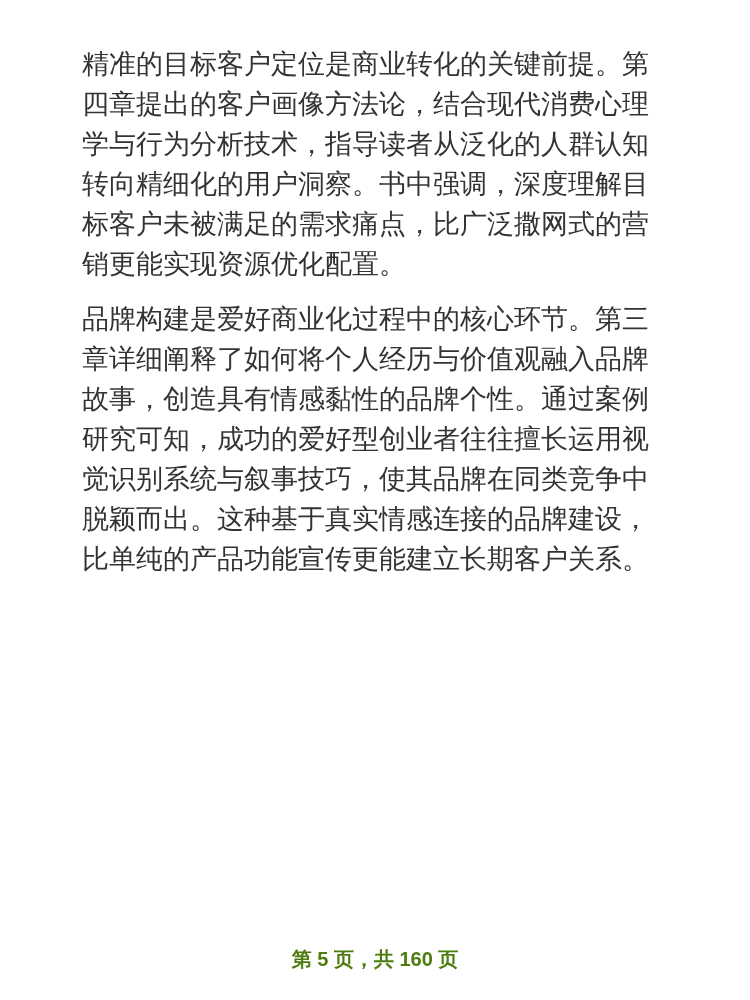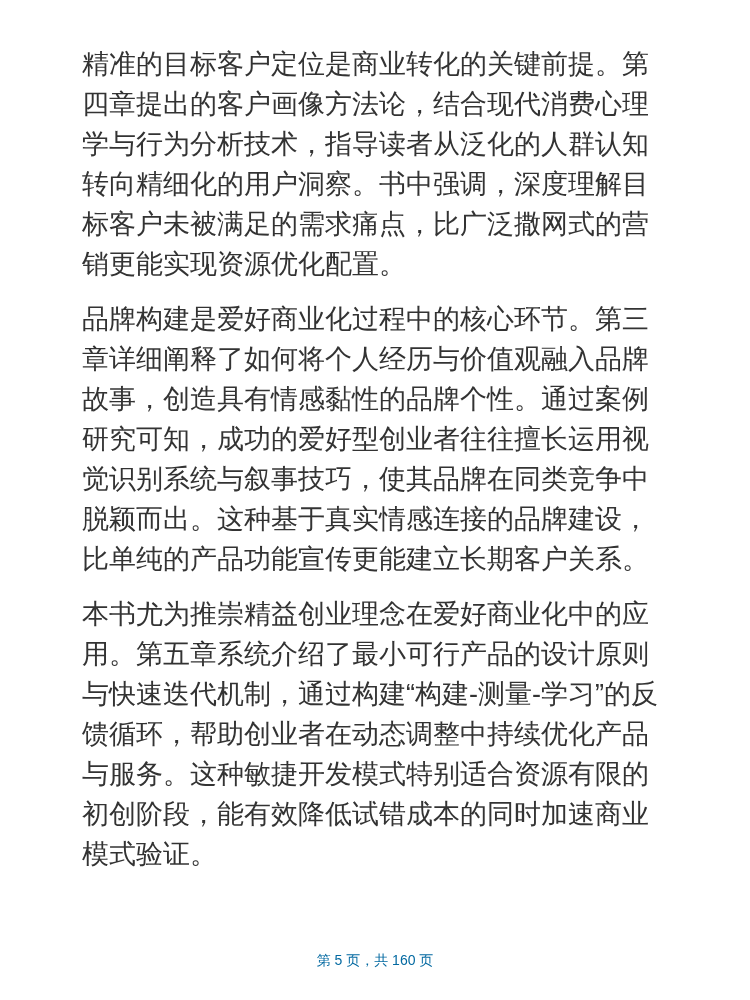--- a/index.html
+++ b/index.html
@@ -35,33 +35,33 @@
     word-break: break-all;
   }
   .footer {
     position: absolute;
     left: 0;
     bottom: 30px;
     width: 100%;
     text-align: center;
   }
   .footer span {
-    font-size: 14px;
+    font-size: 20px;
     line-height: 20px;
-    color: #0369a1;
+    color: #4d7c0f;
+    font-weight: bold;
   }
 </style>
 </head>
 <body>
 
 <div class="page">
 
   <div class="content">
     <p>精准的目标客户定位是商业转化的关键前提。第四章提出的客户画像方法论，结合现代消费心理学与行为分析技术，指导读者从泛化的人群认知转向精细化的用户洞察。书中强调，深度理解目标客户未被满足的需求痛点，比广泛撒网式的营销更能实现资源优化配置。</p>
     <p>品牌构建是爱好商业化过程中的核心环节。第三章详细阐释了如何将个人经历与价值观融入品牌故事，创造具有情感黏性的品牌个性。通过案例研究可知，成功的爱好型创业者往往擅长运用视觉识别系统与叙事技巧，使其品牌在同类竞争中脱颖而出。这种基于真实情感连接的品牌建设，比单纯的产品功能宣传更能建立长期客户关系。</p>
-    <p>本书尤为推崇精益创业理念在爱好商业化中的应用。第五章系统介绍了最小可行产品的设计原则与快速迭代机制，通过构建“构建-测量-学习”的反馈循环，帮助创业者在动态调整中持续优化产品与服务。这种敏捷开发模式特别适合资源有限的初创阶段，能有效降低试错成本的同时加速商业模式验证。</p>
   </div>
 
   <div class="footer">
     <span>第 5 页，共 160 页</span>
   </div>
 
 </div>
 
 </body></html>

